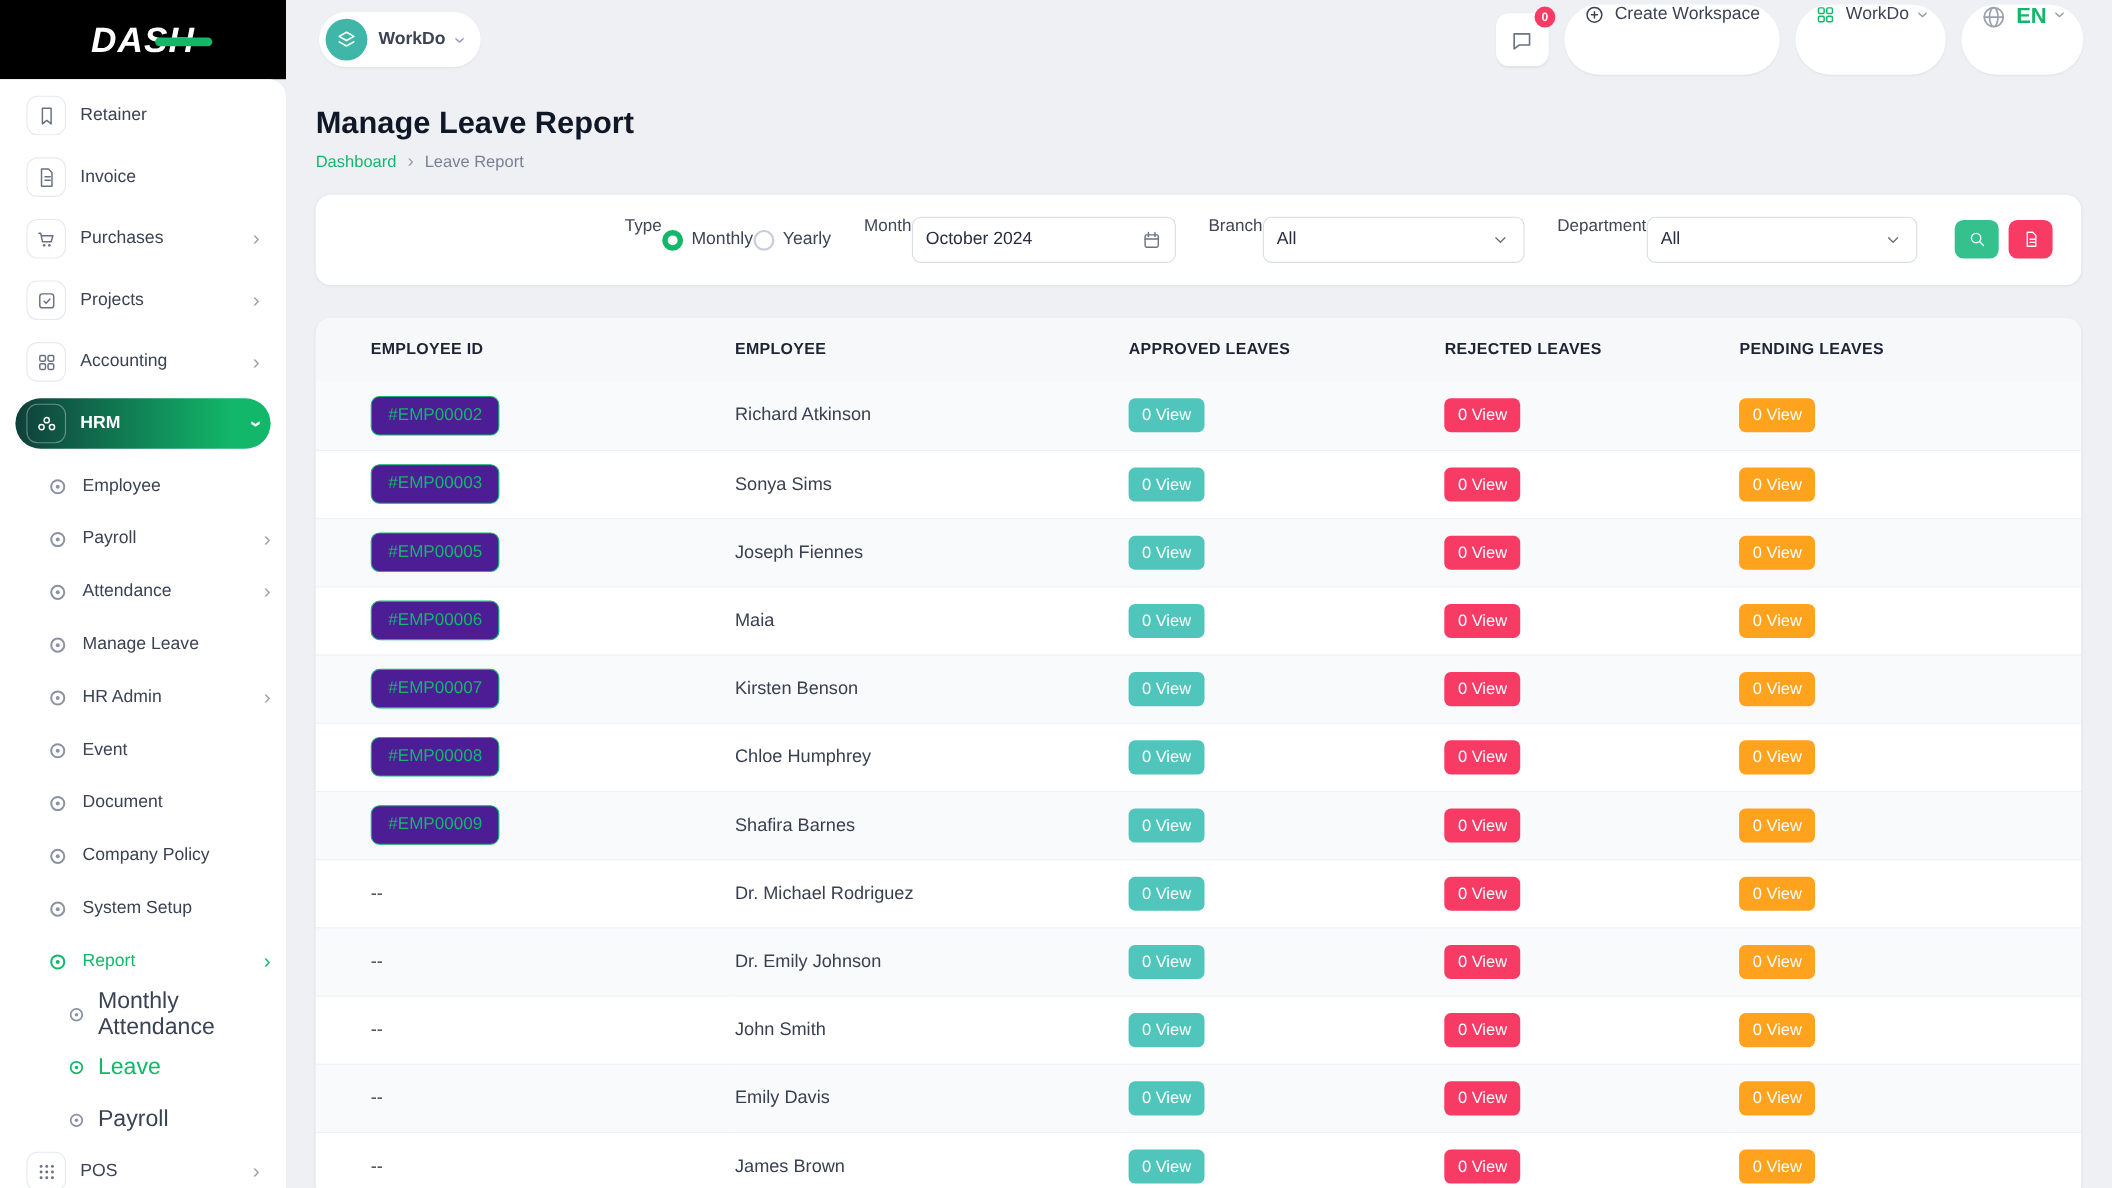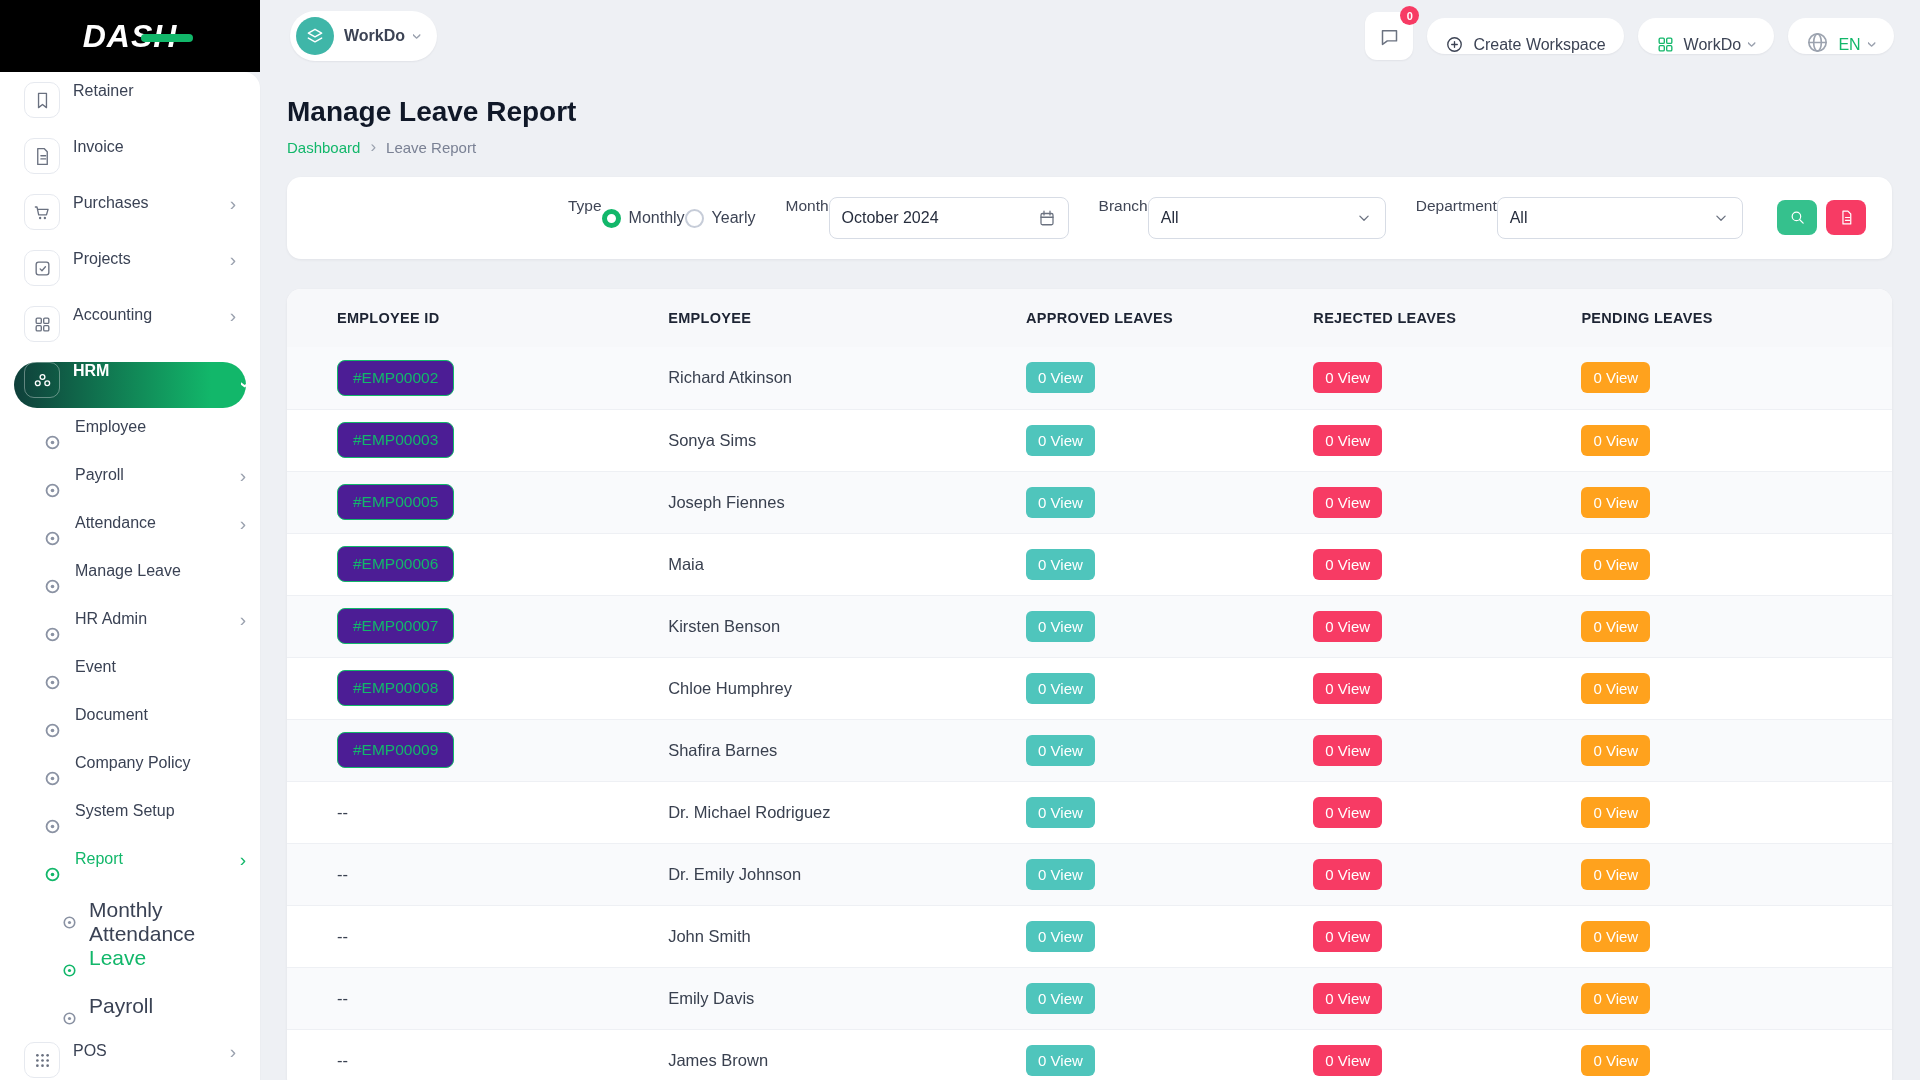--- a/index.html
+++ b/index.html
@@ -24,30 +24,30 @@
   .logo-dash{position:absolute;right:-16px;top:56%;transform:translateY(-50%);width:52px;height:8px;background:var(--green);border-radius:4px;}
   .topbar-main{flex:1;display:flex;align-items:center;padding:0 26px 0 30px;}
   .ws-pill{display:flex;align-items:center;gap:10px;background:#fff;border-radius:999px;padding:6px 16px 6px 6px;height:50px;box-shadow:0 1px 2px rgba(16,24,40,.06);cursor:pointer;}
   .ws-avatar{width:38px;height:38px;border-radius:50%;background:#3fb6a8;display:flex;align-items:center;justify-content:center;color:#fff;}
   .ws-name{font-size:16px;font-weight:600;color:#3c4354;}
   .chev-glyph{font-size:19px;color:#9aa1ae;line-height:1;}
   .chev-down{display:inline-block;transform:rotate(90deg);}
   .topbar-right{margin-left:auto;display:flex;align-items:center;gap:14px;}
   .icon-btn{position:relative;width:48px;height:48px;background:#fff;border:none;border-radius:12px;display:flex;align-items:center;justify-content:center;color:#6b7280;cursor:pointer;box-shadow:0 1px 2px rgba(16,24,40,.06);}
   .count-badge{position:absolute;top:-6px;right:-6px;min-width:19px;height:19px;border-radius:50%;background:var(--pink);color:#fff;font-size:11px;font-weight:700;display:flex;align-items:center;justify-content:center;}
-  .pill-btn{display:flex;align-items:flex-end;gap:9px;height:36px;background:#fff;border:none;border-radius:999px;padding:0 18px;font-size:16px;font-weight:500;color:#3c4354;cursor:pointer;box-shadow:0 1px 2px rgba(16,24,40,.06);font-family:inherit;}
-  .lang-code{color:var(--green);font-weight:400;font-size:16px;}
+  .pill-btn{display:flex;align-items:flex-start;gap:9px;height:64px;background:#fff;border:none;border-radius:999px;padding:0 18px;font-size:16px;font-weight:500;color:#3c4354;cursor:pointer;box-shadow:0 1px 2px rgba(16,24,40,.06);font-family:inherit;}
+  .lang-code{color:var(--green);font-weight:700;font-size:20px;}
 
   
   .layout{display:flex;height:1008px;}
   .sidebar{width:260px;flex:none;background:#fff;padding:10px 14px 0;border-top-right-radius:16px;overflow:hidden;box-shadow:0 1px 2px rgba(16,24,40,.05);}
   main{flex:1;padding:24px 28px 0 27px;overflow:hidden;}
 
   
-  .side-item{display:flex;cursor:pointer;color:#3a4254;}
+  .side-item{display:flex;align-items:center;cursor:pointer;color:#3a4254;}
   .side-item.main{height:46px;margin-bottom:10px;gap:13px;padding:0 10px;font-size:16px;font-weight:500;border-radius:999px;}
   .icon-box{width:36px;height:36px;flex:none;border:1.5px solid #e6e9ef;border-radius:10px;display:flex;align-items:center;justify-content:center;color:#6a7180;}
   .icon-box svg{width:19px;height:19px;}
   .side-item.main.active{background:linear-gradient(90deg,#0f3f3a 0%,#12b76a 85%);color:#fff;font-weight:600;}
   .side-item.main.active .icon-box{border-color:rgba(255,255,255,.35);color:#fff;}
   .side-item .chev{margin-left:auto;}
   .side-item.main.active .chev{color:#fff;}
   .side-item.sub{height:48px;padding-left:30px;gap:14px;font-size:16px;font-weight:500;}
   .side-item.subsub{height:48px;padding-left:48px;gap:12px;font-size:21px;font-weight:500;}
   .bullseye{display:flex;align-items:center;color:#8a92a3;}

